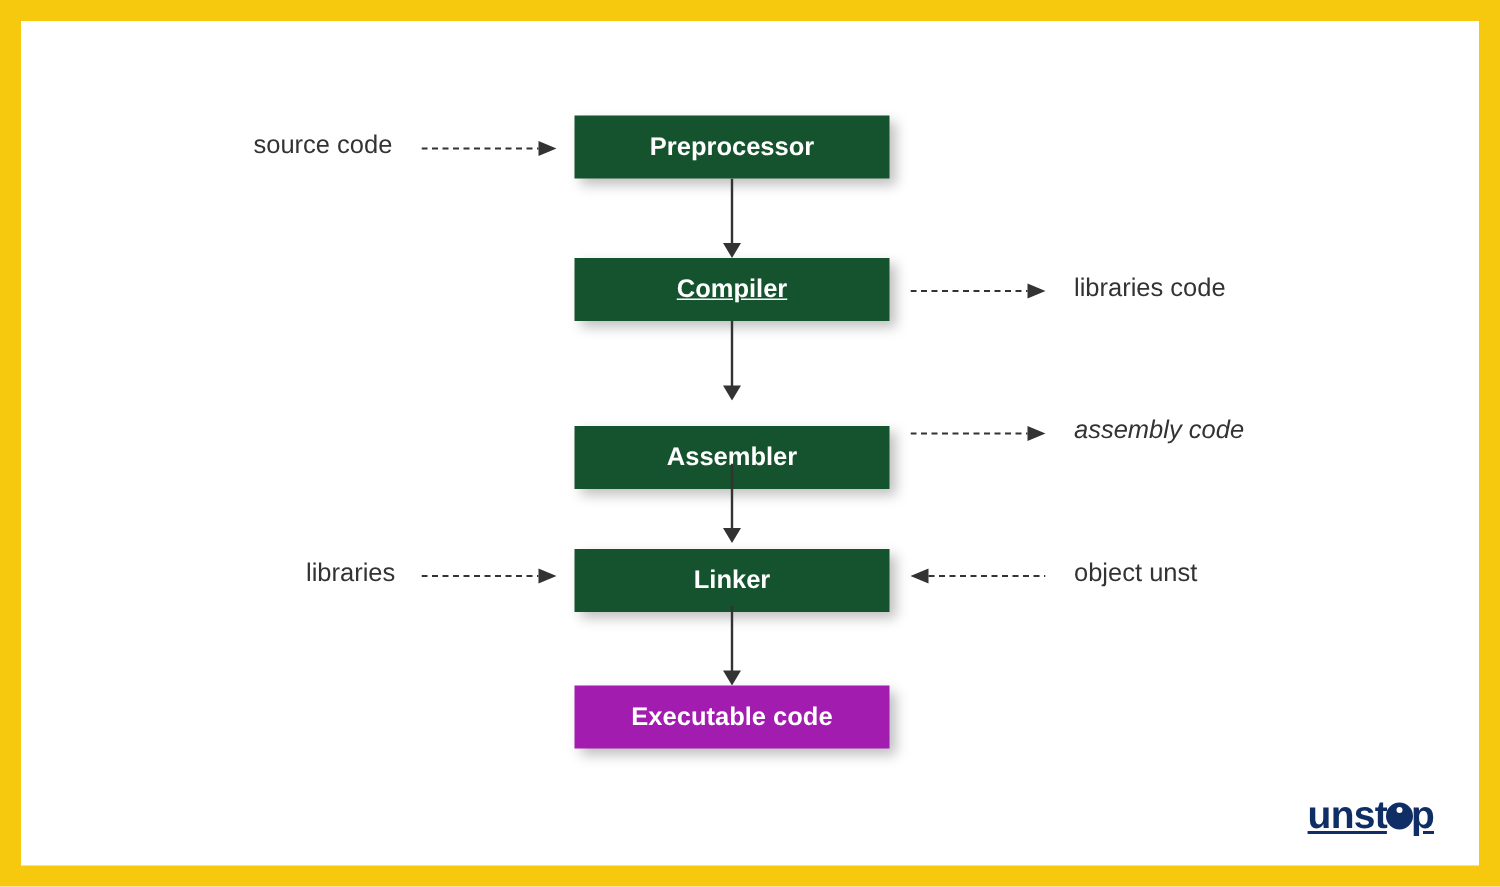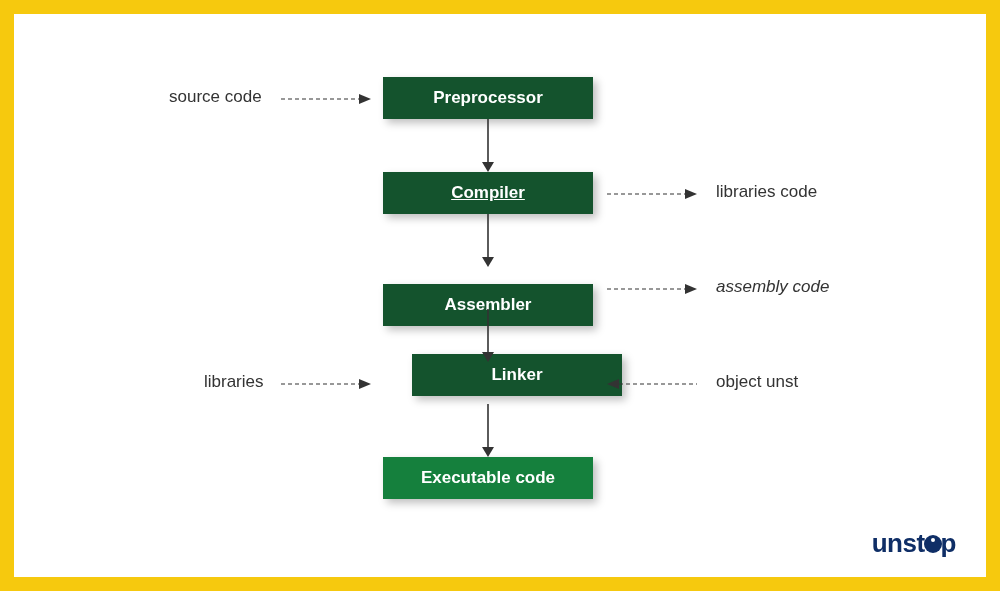--- a/index.html
+++ b/index.html
@@ -20,21 +20,21 @@
     height: 42px;
     display: flex;
     align-items: center;
     justify-content: center;
     color: #fff;
     font-size: 17px;
     font-weight: 600;
     box-shadow: 4px 4px 8px rgba(0,0,0,0.25);
   }
   .pink { background: #14532d; }
-  .green { background: #15803d; text-align: right; }
+  .green { background: #a21caf; text-align: right; }
   .label {
     position: absolute;
     color: #333;
     font-size: 17px;
   }
   .darrow {
     position: absolute;
   }
   .darrow line {
     stroke: #333;
@@ -55,20 +55,21 @@
     fill: #333;
   }
   .logo {
     position: absolute;
     right: 30px;
     bottom: 18px;
     font-size: 26px;
     font-weight: 700;
     color: #0f2e66;
     letter-spacing: -0.5px;
+    text-decoration: underline;
   }
   .logo .o {
     display: inline-block;
     width: 18px;
     height: 18px;
     border-radius: 50%;
     background: #0f2e66;
     position: relative;
     top: 1px;
     margin: 0 -1px;
@@ -86,21 +87,21 @@
 <body>
 
 <div class="frame">
 
   <div class="box pink" style="left:369px; top:63px;">Preprocessor</div>
 
   <div class="box pink" style="left:369px; top:158px;text-decoration:underline;">Compiler</div>
 
   <div class="box pink" style="left:369px; top:253px;margin-top:17px;">Assembler</div>
 
-  <div class="box pink" style="left:369px; top:340px;margin-left:29px;">Linker</div>
+  <div class="box pink" style="left:369px; top:352px;">Linker</div>
 
   <div class="box green" style="left:369px; top:443px;">Executable code</div>
 
   <svg class="varrow" style="left:464px; top:105px;" width="20" height="53">
     <line x1="10" y1="0" x2="10" y2="44"></line>
     <polygon points="10,53 4,43 16,43"></polygon>
   </svg>
   <svg class="varrow" style="left:464px; top:200px;" width="20" height="53">
     <line x1="10" y1="0" x2="10" y2="44"></line>
     <polygon points="10,53 4,43 16,43"></polygon>

